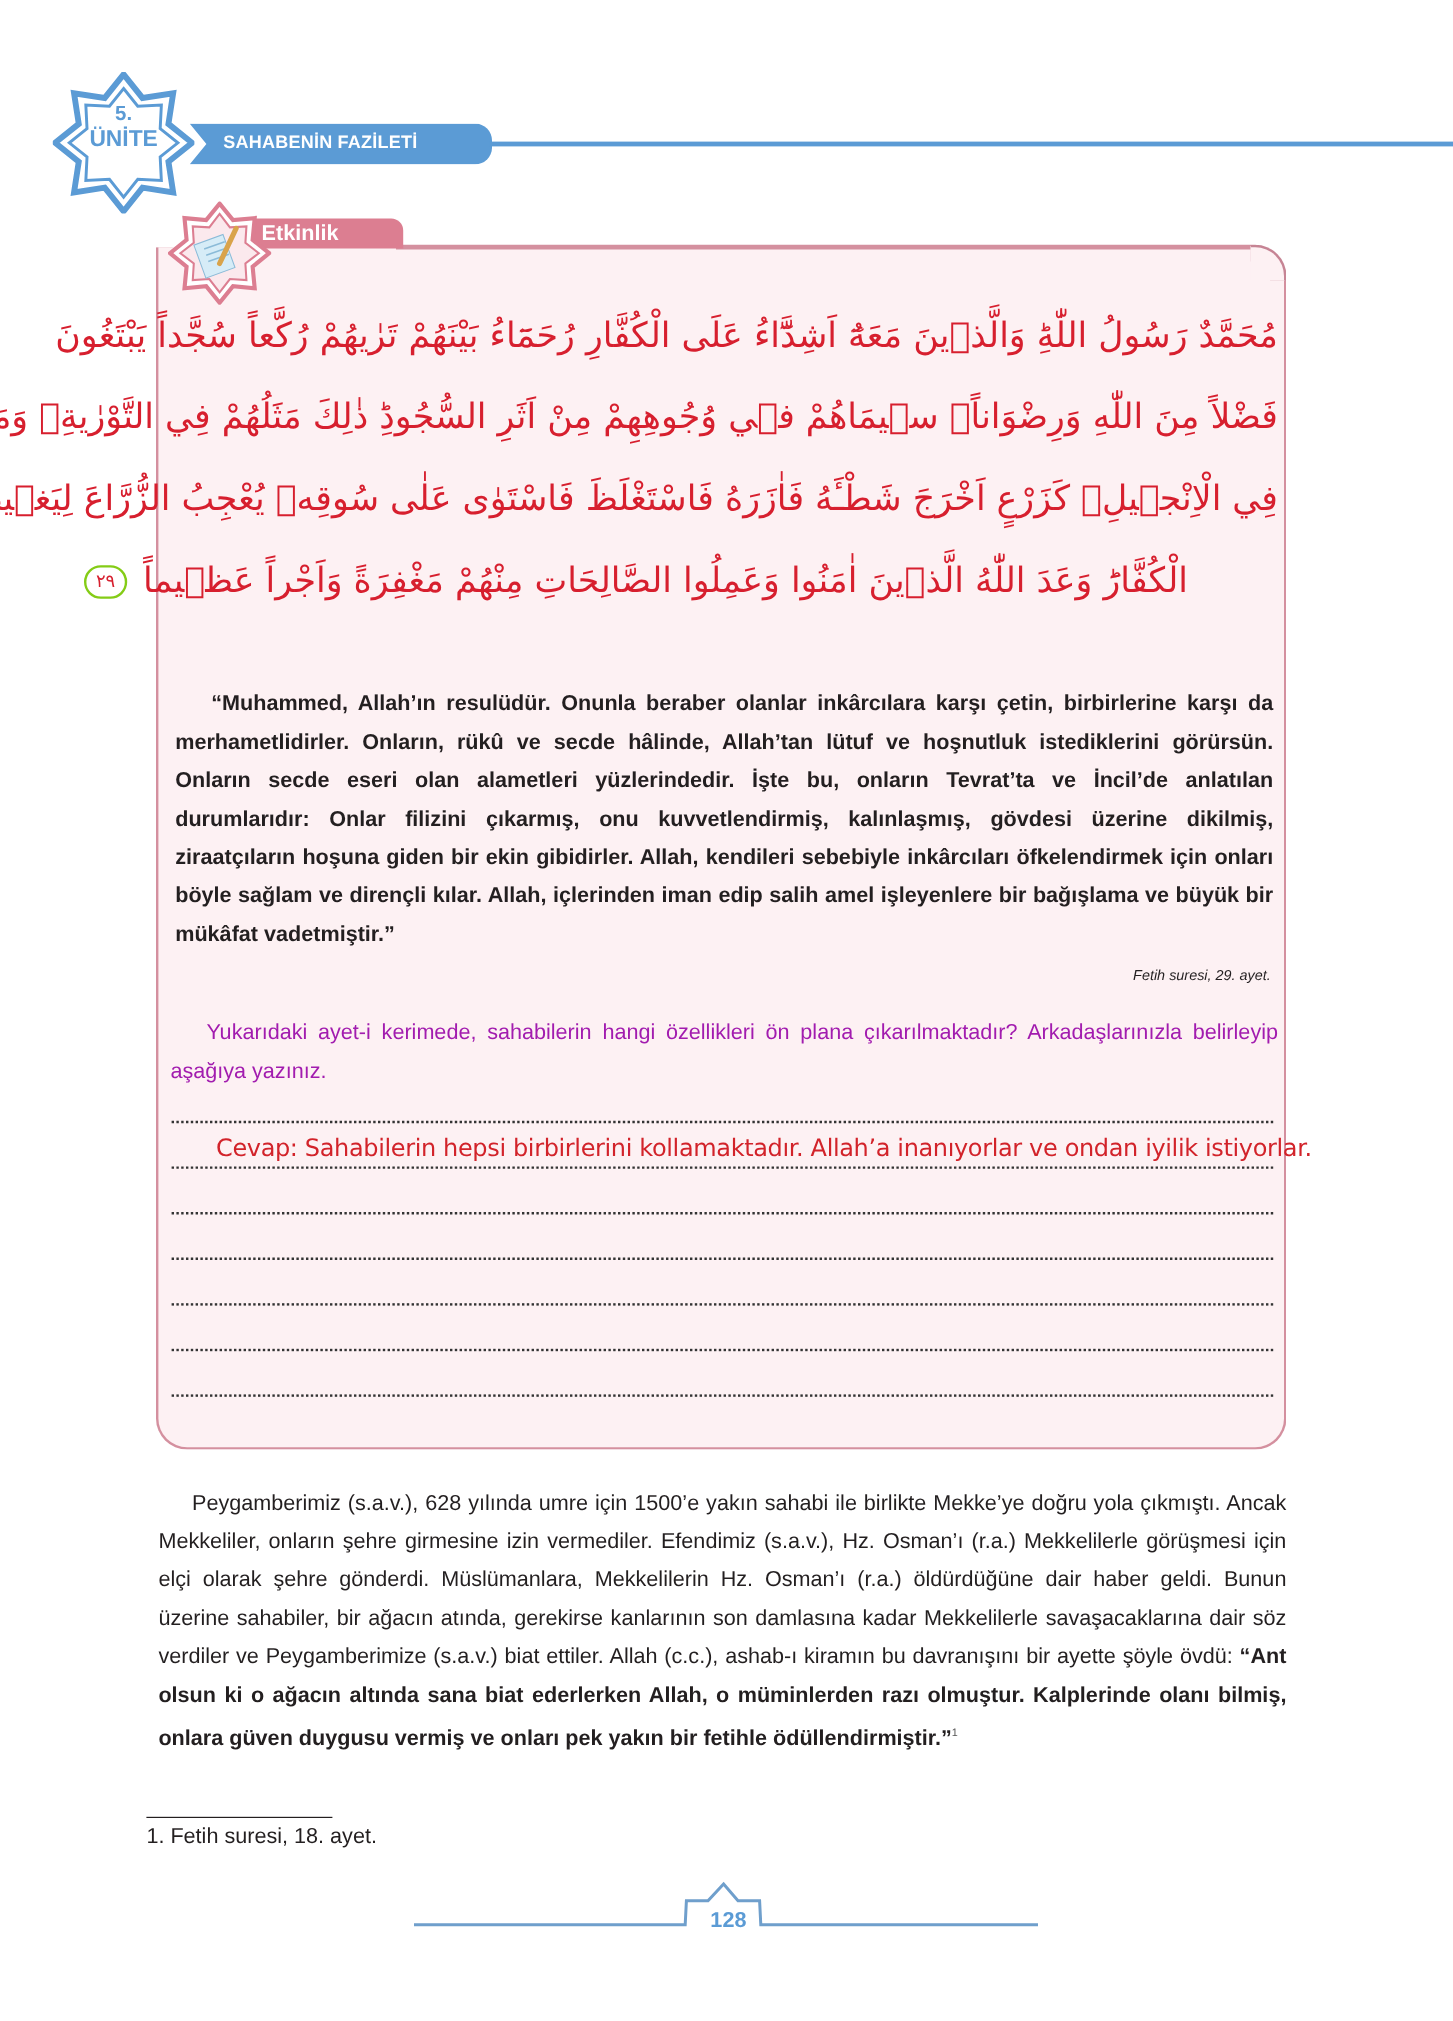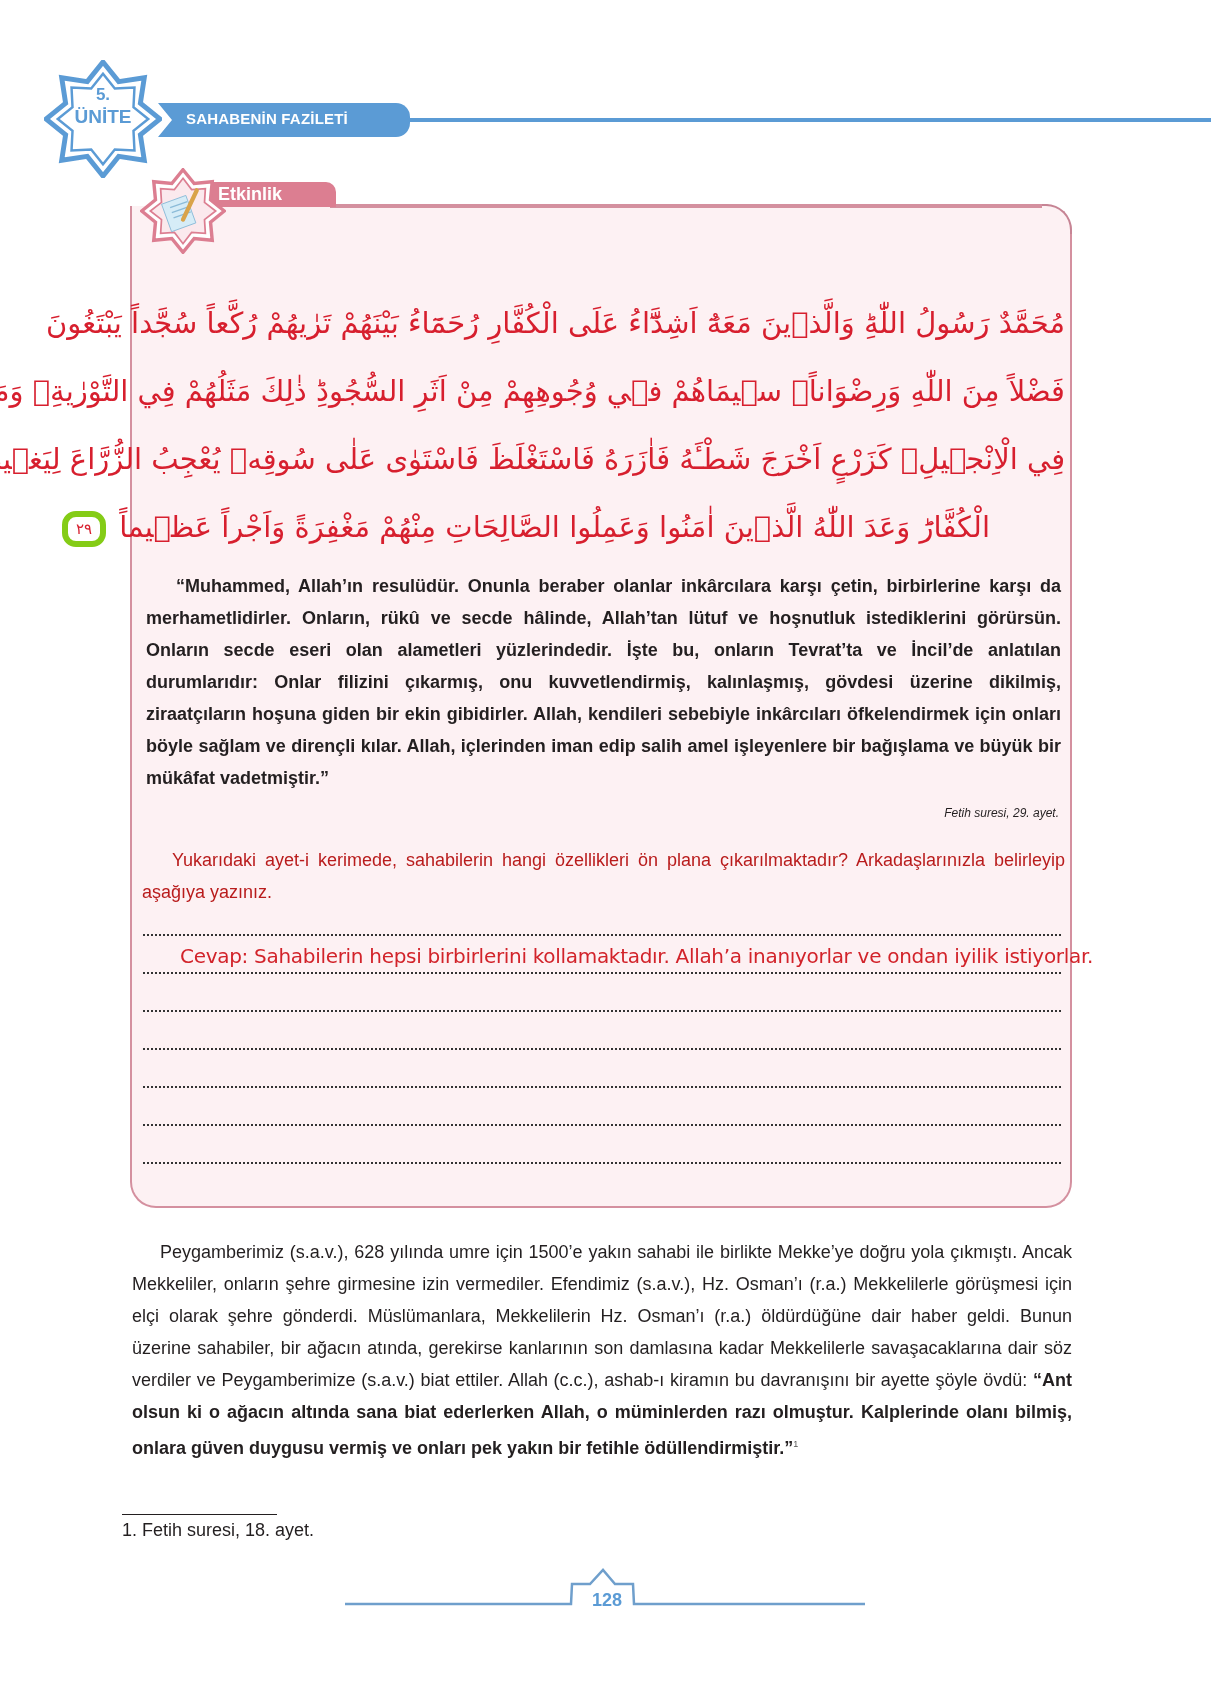--- a/index.html
+++ b/index.html
@@ -29,31 +29,31 @@
   .activity-corner { position: absolute; left: 1042px; top: 204px; width: 30px; height: 30px;
                      border-top: 2px solid #c68494; border-right: 2px solid #c68494;
                      border-top-right-radius: 26px; box-sizing: border-box; background: #fdf1f3; }
   .activity-tab { position: absolute; left: 206px; top: 182px; width: 130px; height: 25px;
                   background: #dc7e91; border-radius: 0 10px 0 0; }
   .activity-tab-label { position: absolute; left: 218px; top: 184px; color: #ffffff; font-weight: bold;
                         font-size: 18px; text-align: right; }
   .activity-star { position: absolute; left: 140px; top: 168px; width: 86px; height: 86px; }
   .arabic-line { position: absolute; left: 140px; width: 925px; direction: rtl; color: #d71f2e;
                  font-family: "DejaVu Sans", sans-serif; font-size: 29px; white-space: nowrap;
-                 text-align: justify; text-align-last: justify; margin-top: 44px; }
-  .ayah-marker { display: inline-block; direction: ltr; border: 6px solid #84cc16; border-radius: 14px;
+                 text-align: justify; text-align-last: justify; }
+  .ayah-marker { display: inline-block; direction: ltr; border: 2px solid #84cc16; border-radius: 14px;
                  font-size: 15px; padding: 0 8px; line-height: 24px; margin-right: 4px; vertical-align: middle; font-family: Liberation Serif, serif; }
 
   
   .translation { position: absolute; left: 142px; top: 566px; width: 923px; font-size: 18px;
                  font-weight: bold; line-height: 32px; text-align: justify; color: #231f20; }
   .translation p { margin: 4px; text-indent: 30px; }
   .source { position: absolute; right: 152px; top: 806px; font-size: 12px; font-style: italic; color: #231f20; }
   .question { position: absolute; left: 142px; top: 844px; width: 923px; font-size: 18px;
-              line-height: 32px; text-align: justify; color: #b91c1c; }
+              line-height: 32px; text-align: justify; color: #a21caf; }
   .question p { margin: 0; text-indent: 30px; }
 
   
   .dot-line { position: absolute; left: 143px; width: 918px; height: 0; border-bottom: 2px dotted #333; }
   .answer-text { position: absolute; left: 134px; top: 944px; font-family: "DejaVu Sans", sans-serif;
                  font-size: 20px; color: #d2232a; white-space: nowrap; letter-spacing: -0.3px; margin-left: 46px; }
 
   
   .body-para { position: absolute; left: 132px; top: 1236px; width: 940px; font-size: 18px;
                line-height: 32px; text-align: justify; color: #231f20; }

